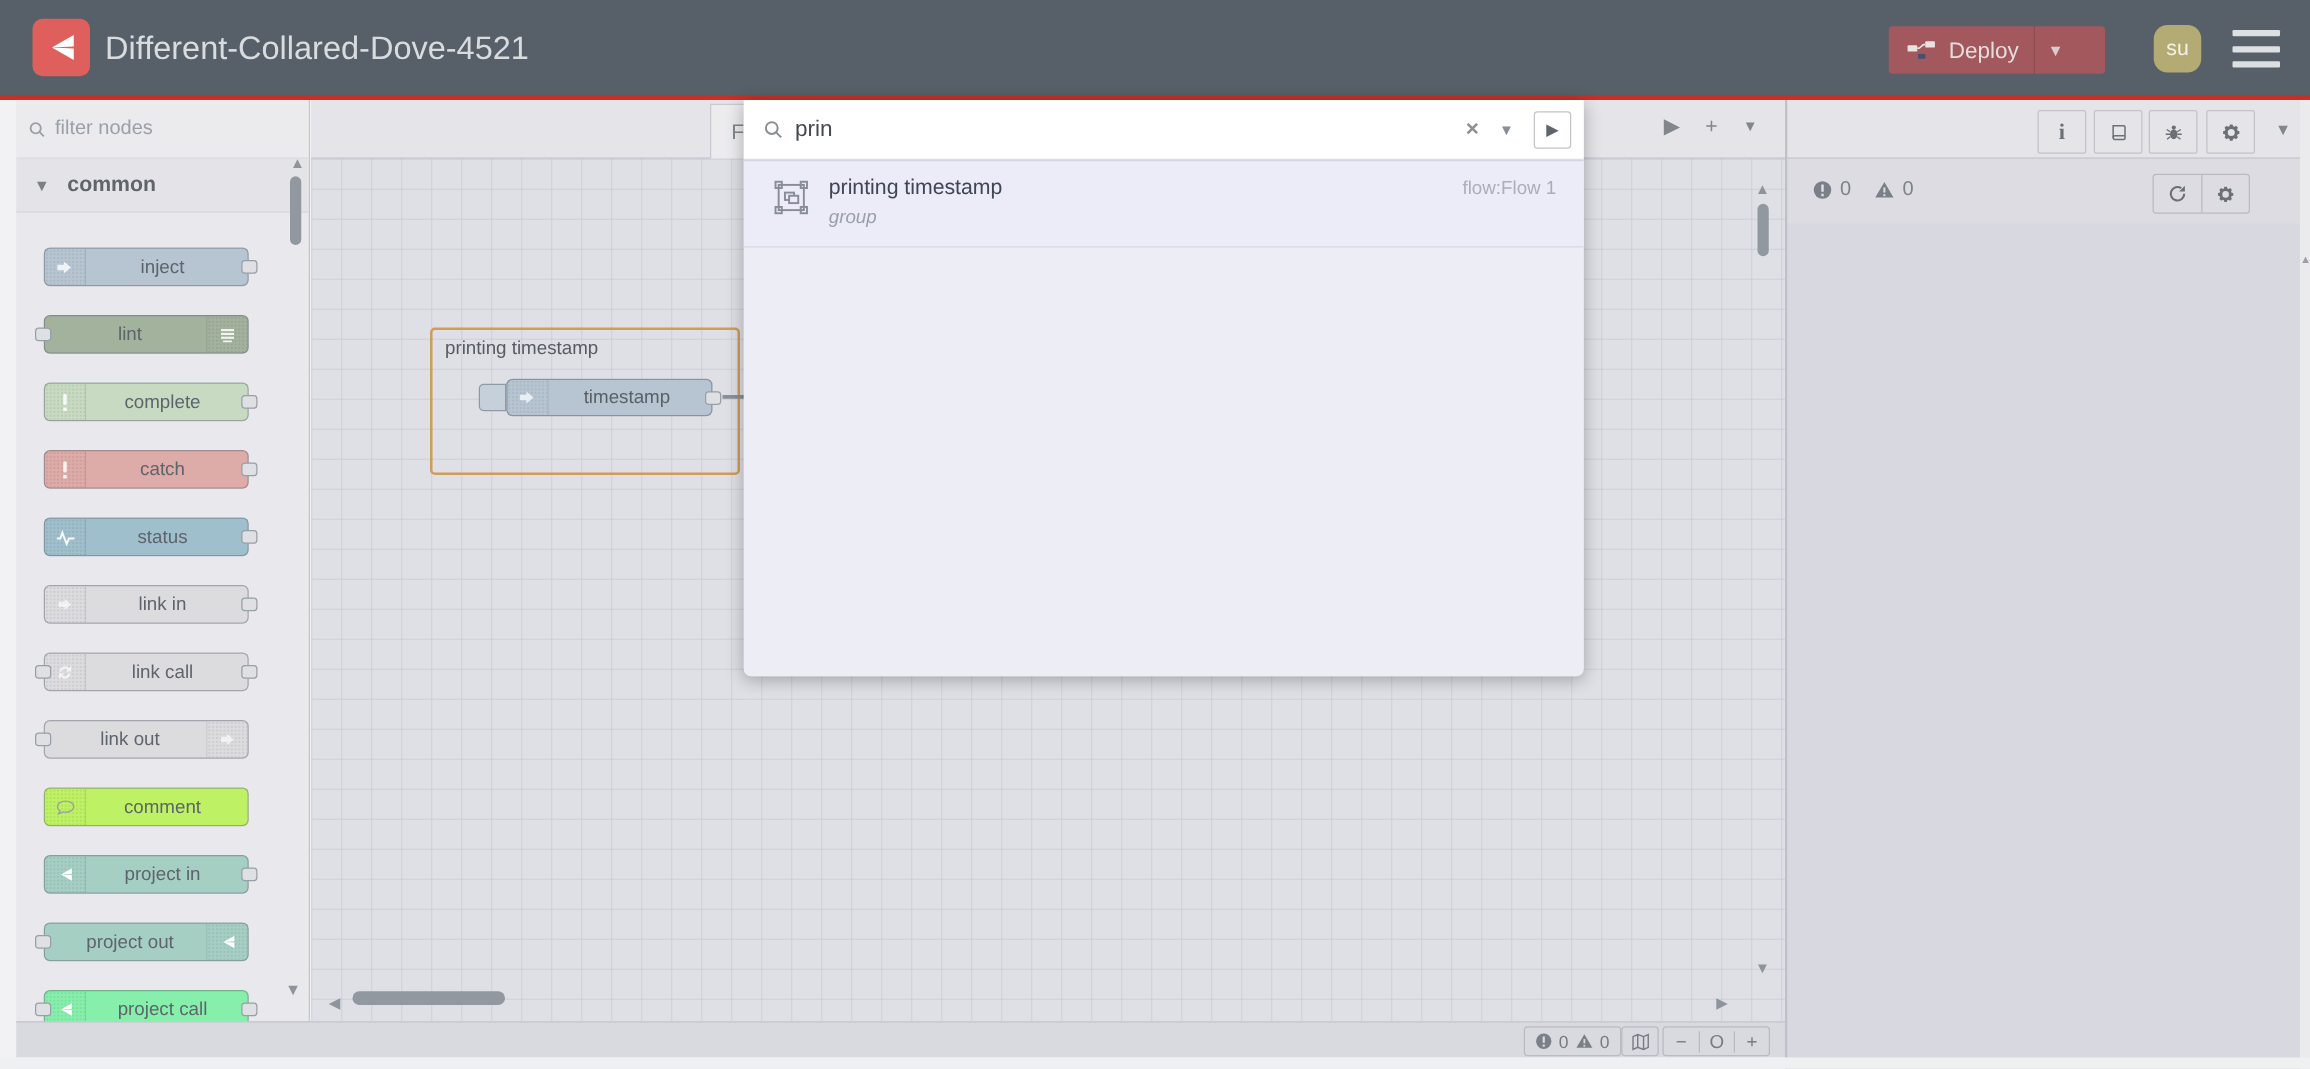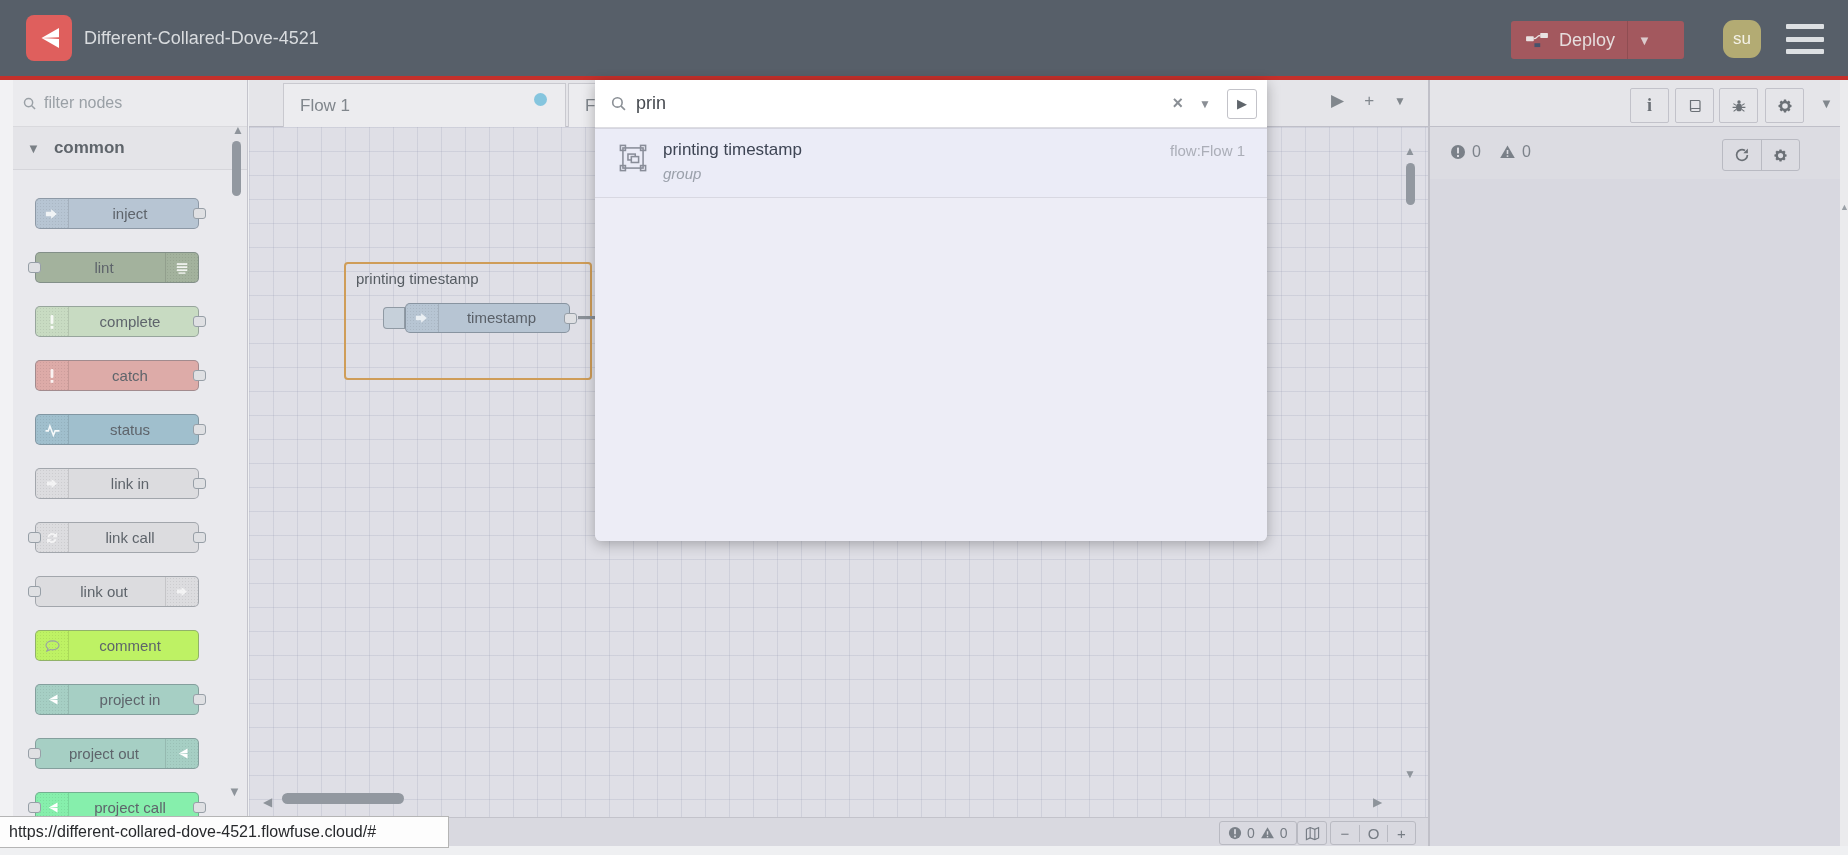--- a/index.html
+++ b/index.html
@@ -6,21 +6,21 @@
   html,body { width:1848px; height:855px; overflow:hidden;
     font-family:"Liberation Sans", sans-serif; background:#eff0f2; }
   .app { position:relative; width:1848px; height:855px; background:#eff0f2; }
 
   
   .header { position:absolute; left:0; top:0; width:1848px; height:76px;
     background:#575f69; display:flex; align-items:center; }
   .logo { position:absolute; left:26px; top:15px; width:46px; height:46px;
     background:#df5f5d; border-radius:8px; display:flex; align-items:center; justify-content:center; }
   .app-title { position:absolute; left:84px; top:0; height:76px; line-height:76px;
-    color:#d9dcdf; font-size:18px; font-weight:400; }
+    color:#d9dcdf; font-size:26px; font-weight:400; }
   .red-line { position:absolute; left:0; top:76px; width:1848px; height:4px; background:#c5302b; }
 
   .deploy-btn { position:absolute; left:1511px; top:21px; height:38px; width:173px;
     background:#a3585e; border-radius:3px; display:flex; align-items:center; color:#e6dddd; }
   .deploy-main { display:flex; align-items:center; gap:10px; padding:0 12px 0 14px; height:100%; cursor:pointer; }
   .deploy-label { font-size:18px; color:#e6dddd; }
   .deploy-caret { width:34px; height:100%; display:flex; align-items:center; justify-content:center;
     border-left:1px solid rgba(0,0,0,0.12); font-size:13px; color:#dccbcd; cursor:pointer; }
   .avatar { position:absolute; left:1723px; top:20px; width:38px; height:38px; border-radius:11px;
     background:#b3ab73; color:#f3f1e6; font-size:17px; display:flex; align-items:center; justify-content:center; }
@@ -340,24 +340,20 @@
       </div>
     <div class="pal-scroll">
       <div class="up">▲</div>
       <div class="thumb"></div>
     </div>
     <div class="pal-down">▼</div>
   </div>
 
   <div class="canvas">
     <div class="tabbar">
-      <div class="tab tab1">
-        <span class="tlabel">Flow 1</span>
-        <span class="tab-dot"></span>
-      </div>
       <div class="tab tab2">
         <span class="tlabel">Fl</span>
       </div>
       <div class="tab-toolbar">
         <span>▶</span>
         <span>+</span>
         <span class="small">▼</span>
       </div>
     </div>
     <div class="workspace">
@@ -521,14 +517,13 @@
           </svg>
         </span>
         <span class="result-label">printing timestamp</span>
         <span class="result-sub">group</span>
         <span class="result-flow">flow:Flow 1</span>
       </div>
     </div>
   </div>
 
   <div class="bottom-strip"></div>
-  <div class="status-tooltip">https://different-collared-dove-4521.flowfuse.cloud/#</div>
 </div>
 
 </body></html>

